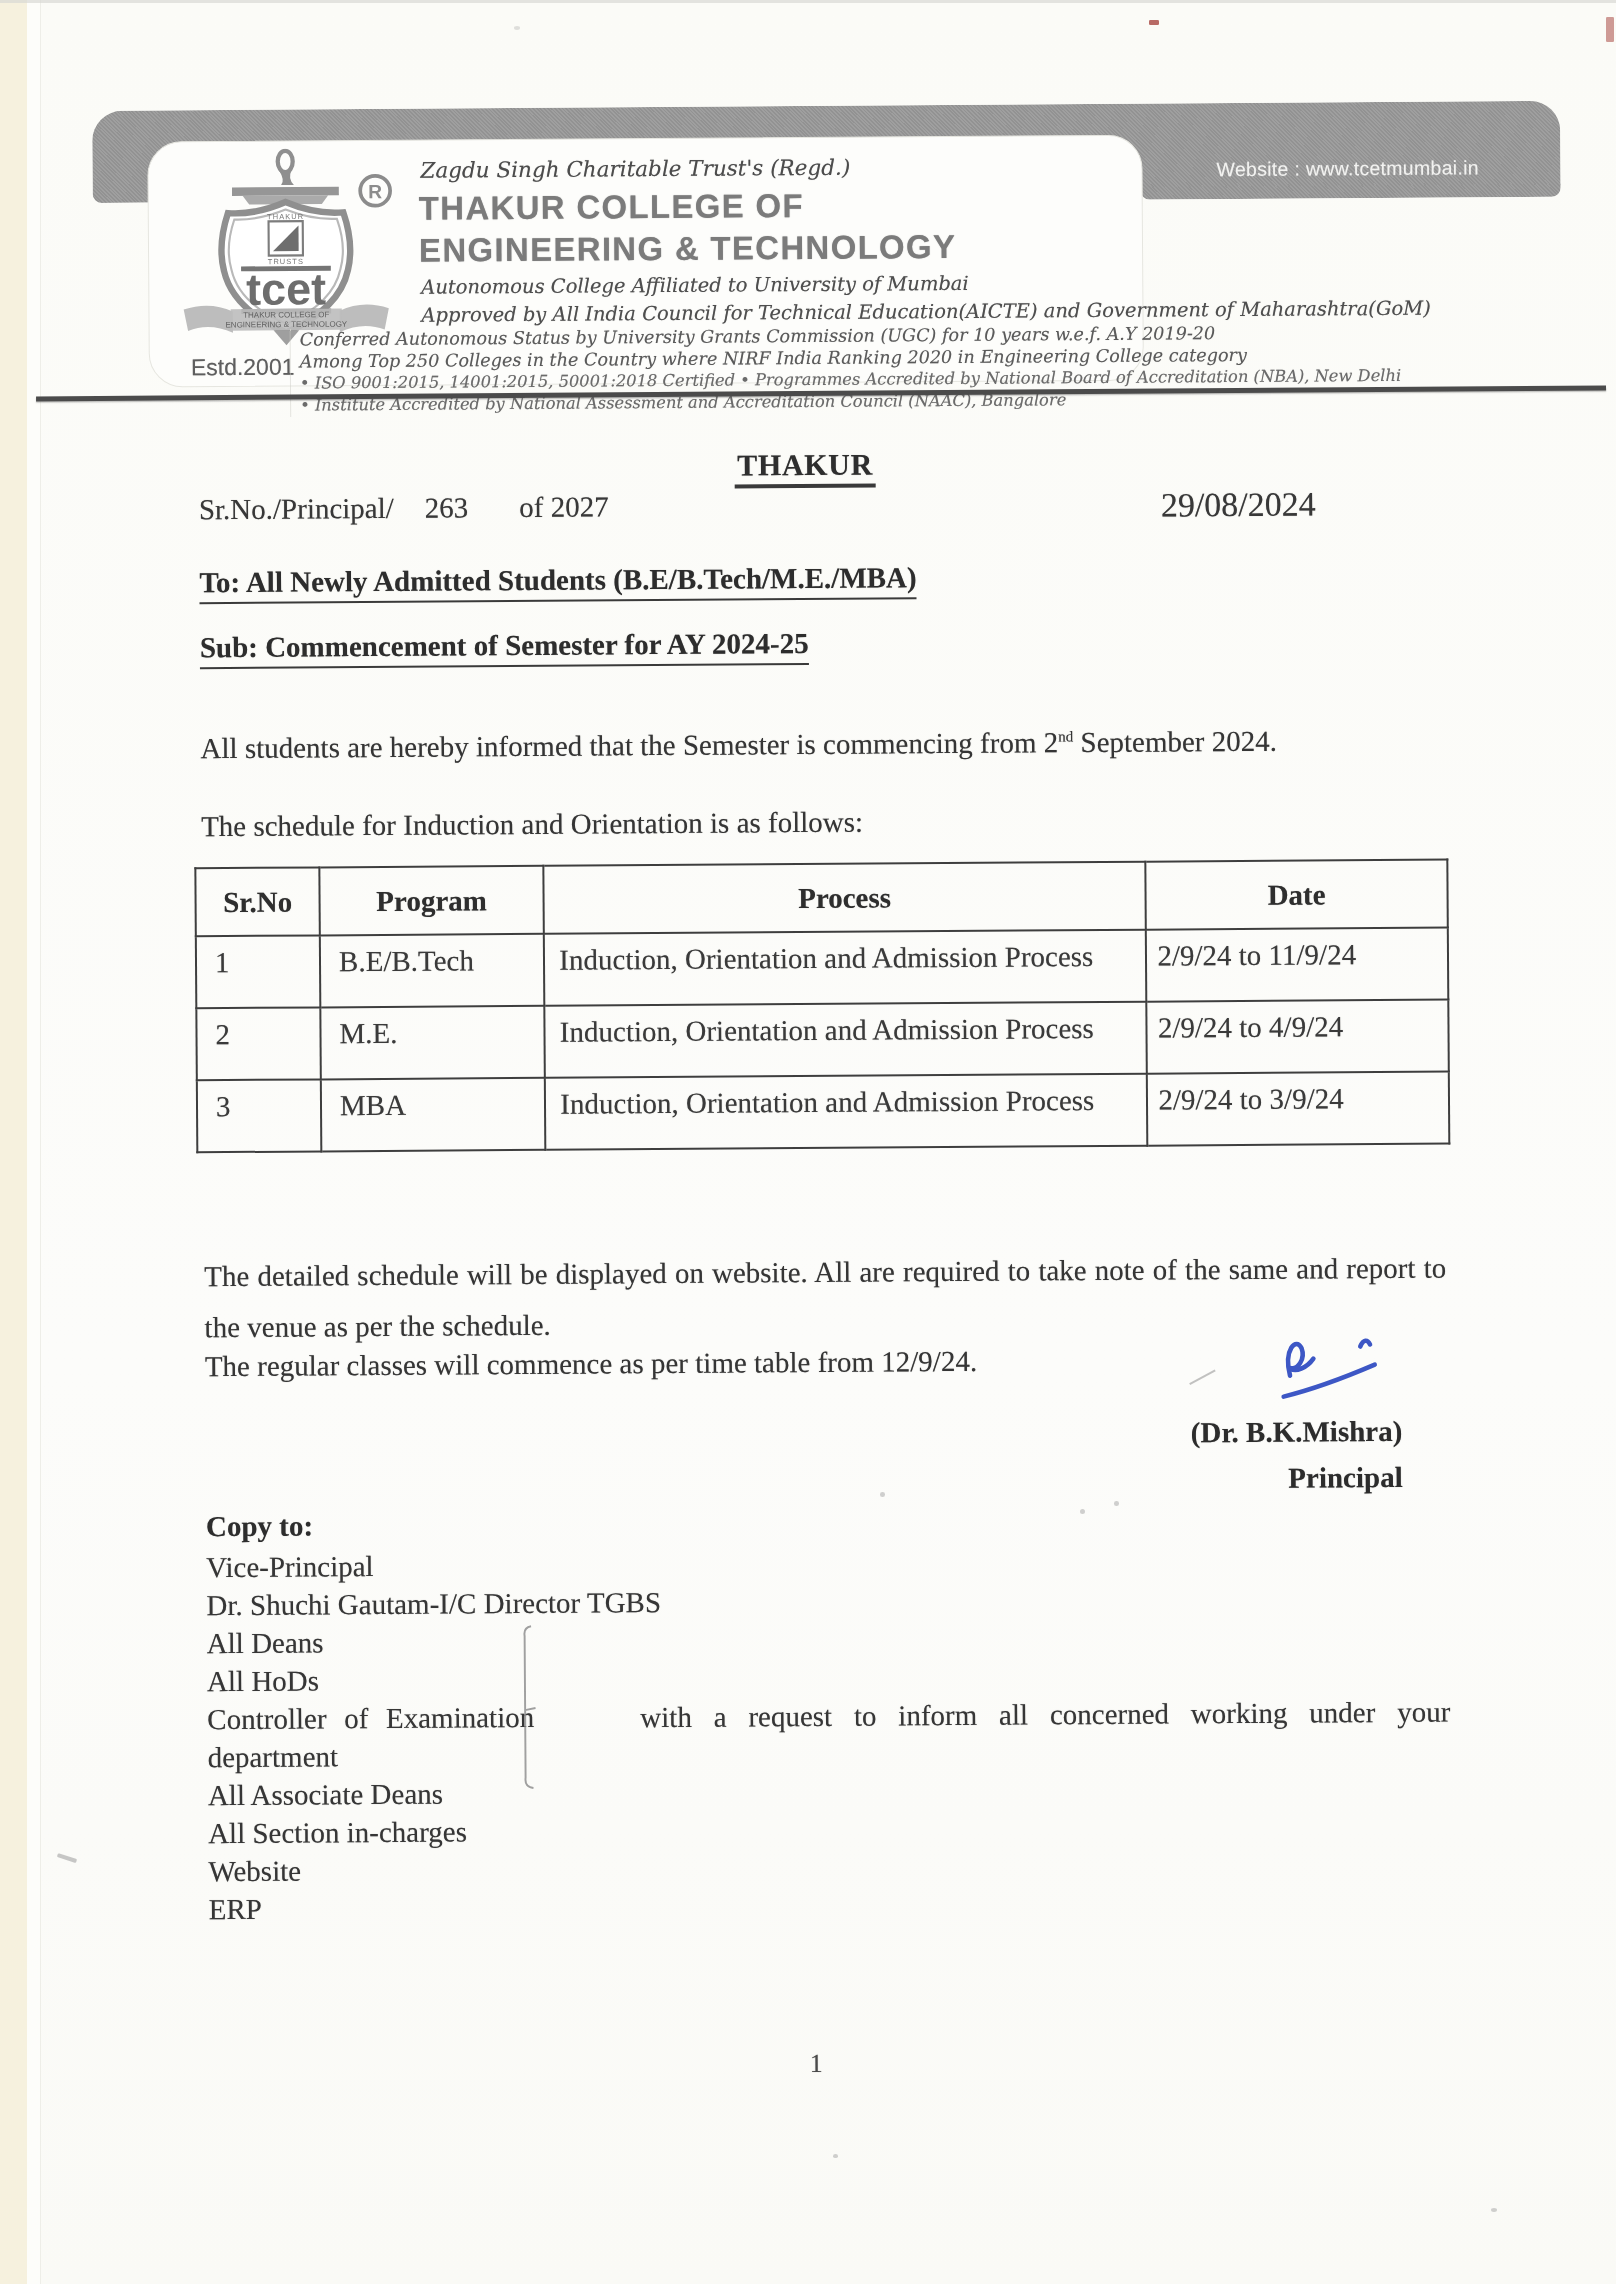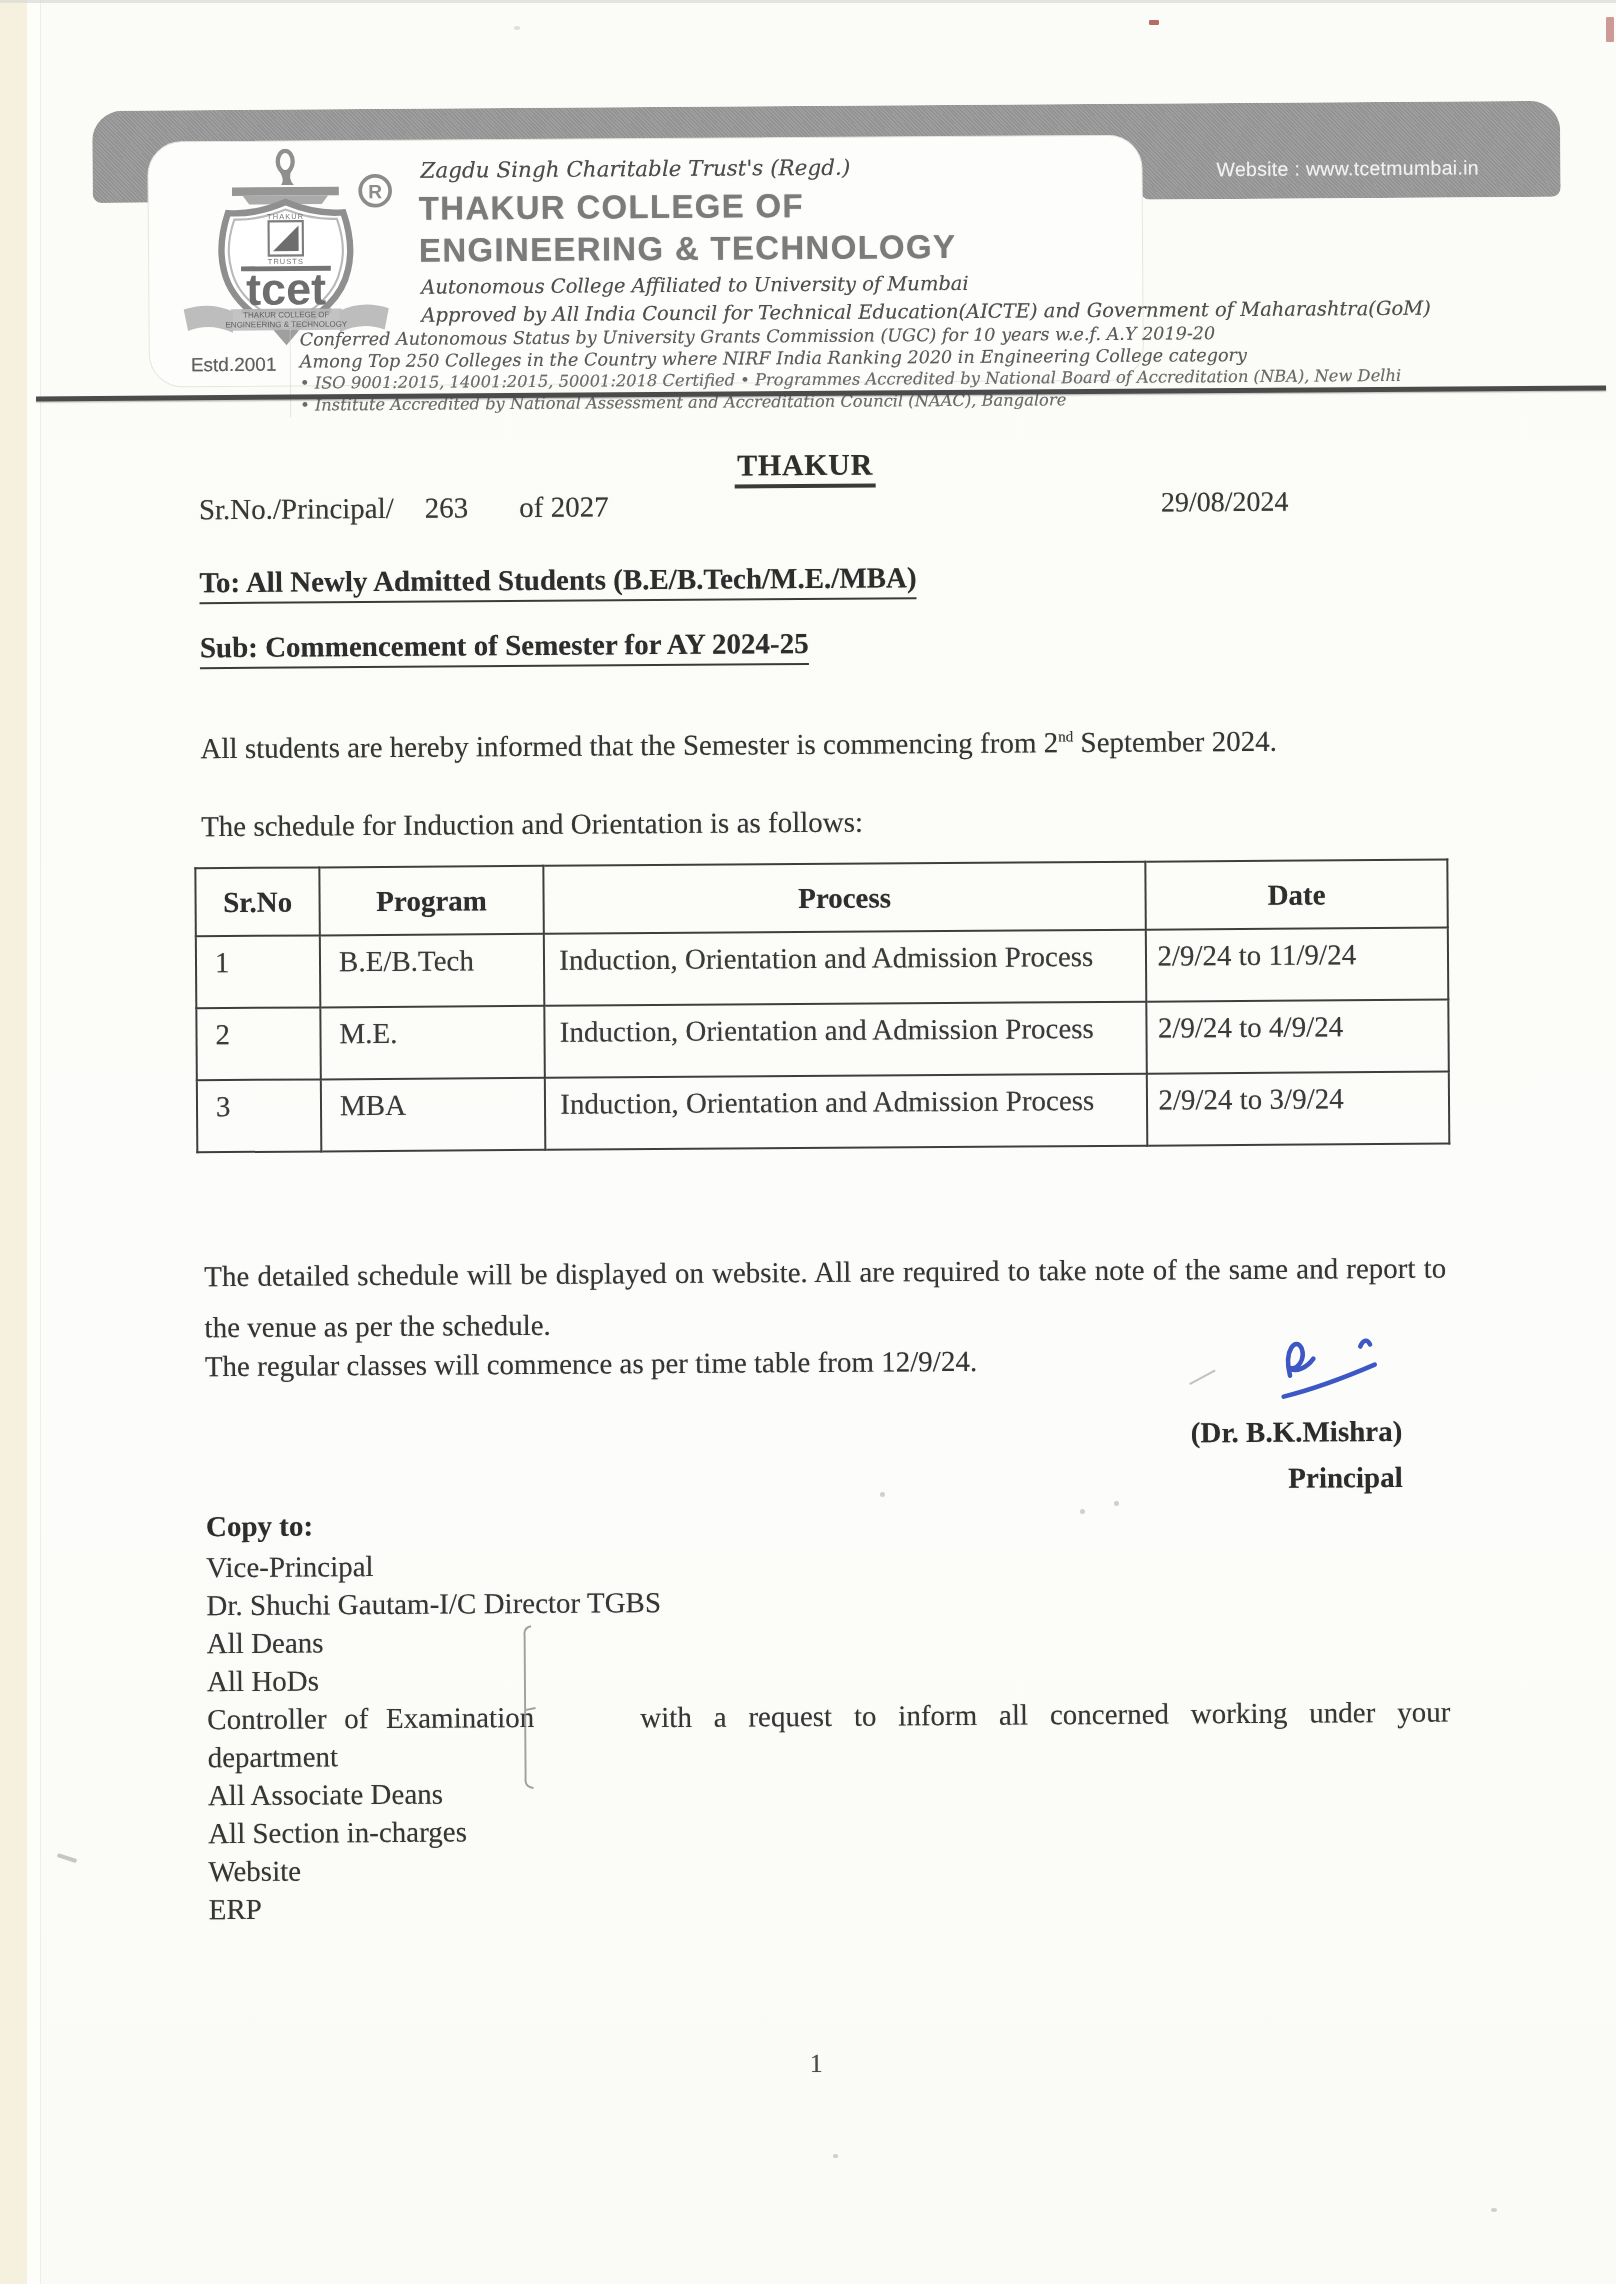--- a/index.html
+++ b/index.html
@@ -40,31 +40,31 @@
   .affil { left:426px; font-size:19.5px; font-style:italic; color:#4e4e4e;
     font-family:"DejaVu Serif", serif; text-shadow:0 0 0.7px rgba(80,80,80,.5); }
   .affil1 { top:273px; } .affil2 { top:301px; }
   .accr-block { left:294px; top:325px; width:1276px; border-left:1.3px dotted #ccccc6; padding-left:9px; }
   .accr { font-size:17.6px; font-style:italic; color:#5a5a5a; font-family:"DejaVu Serif", serif;
     line-height:22px; text-shadow:0 0 0.7px rgba(90,90,90,.45); }
   .accr-sm { font-size:16.3px; color:#6b6b6b; }
   .header-rule { left:40px; top:391px; width:1570px; height:4.6px; background:#4b4b4b;
     box-shadow:0 1.3px 1.3px rgba(80,80,80,.35); }
   .logo-box { left:164px; top:145px; width:260px; height:203px; }
-  .estd { left:195px; top:350px; font-family:"Liberation Sans", sans-serif; font-size:19px; color:#5e5e5e;
+  .estd { left:195px; top:350px; font-family:"Liberation Sans", sans-serif; font-size:23px; color:#5e5e5e;
     text-shadow:0 0 0.7px rgba(90,90,90,.5); }
 
   
   .blur { text-shadow:0 0 0.8px rgba(55,55,55,.5); }
   .notice-title-wrap { left:0; top:448px; width:1617px; text-align:center; }
   .notice-title { display:inline-block; font-size:30px; font-weight:bold; color:#2e2e2e;
     border-bottom:4.6px solid #3a3a3a; padding:0 2.6px 2px 2.6px; letter-spacing:0.7px; }
   .ref-line { left:202px; top:489px; font-size:29px; width:846px; }
   .ref-num { margin-left:31px;margin-top:18px; } .ref-suffix { margin-left:51px; }
-  .date { left:1164px; top:489px; font-size:28px; }
+  .date { left:1164px; top:489px; font-size:34px; }
   .to-line { left:202px; top:562px; }
   .sub-line { left:202px; top:627px; }
   .uline-bold { display:inline-block; font-size:29px; font-weight:bold; color:#2d2d2d;
     border-bottom:2.6px solid #3a3a3a; padding-bottom:3.3px; }
   .para { font-size:29px; color:#353535; }
   .para1 { left:202px; top:728px; width:1276px; }
   .para2 { left:202px; top:806px; width:1237px; }
   sup { font-size:15px; }
 
   

